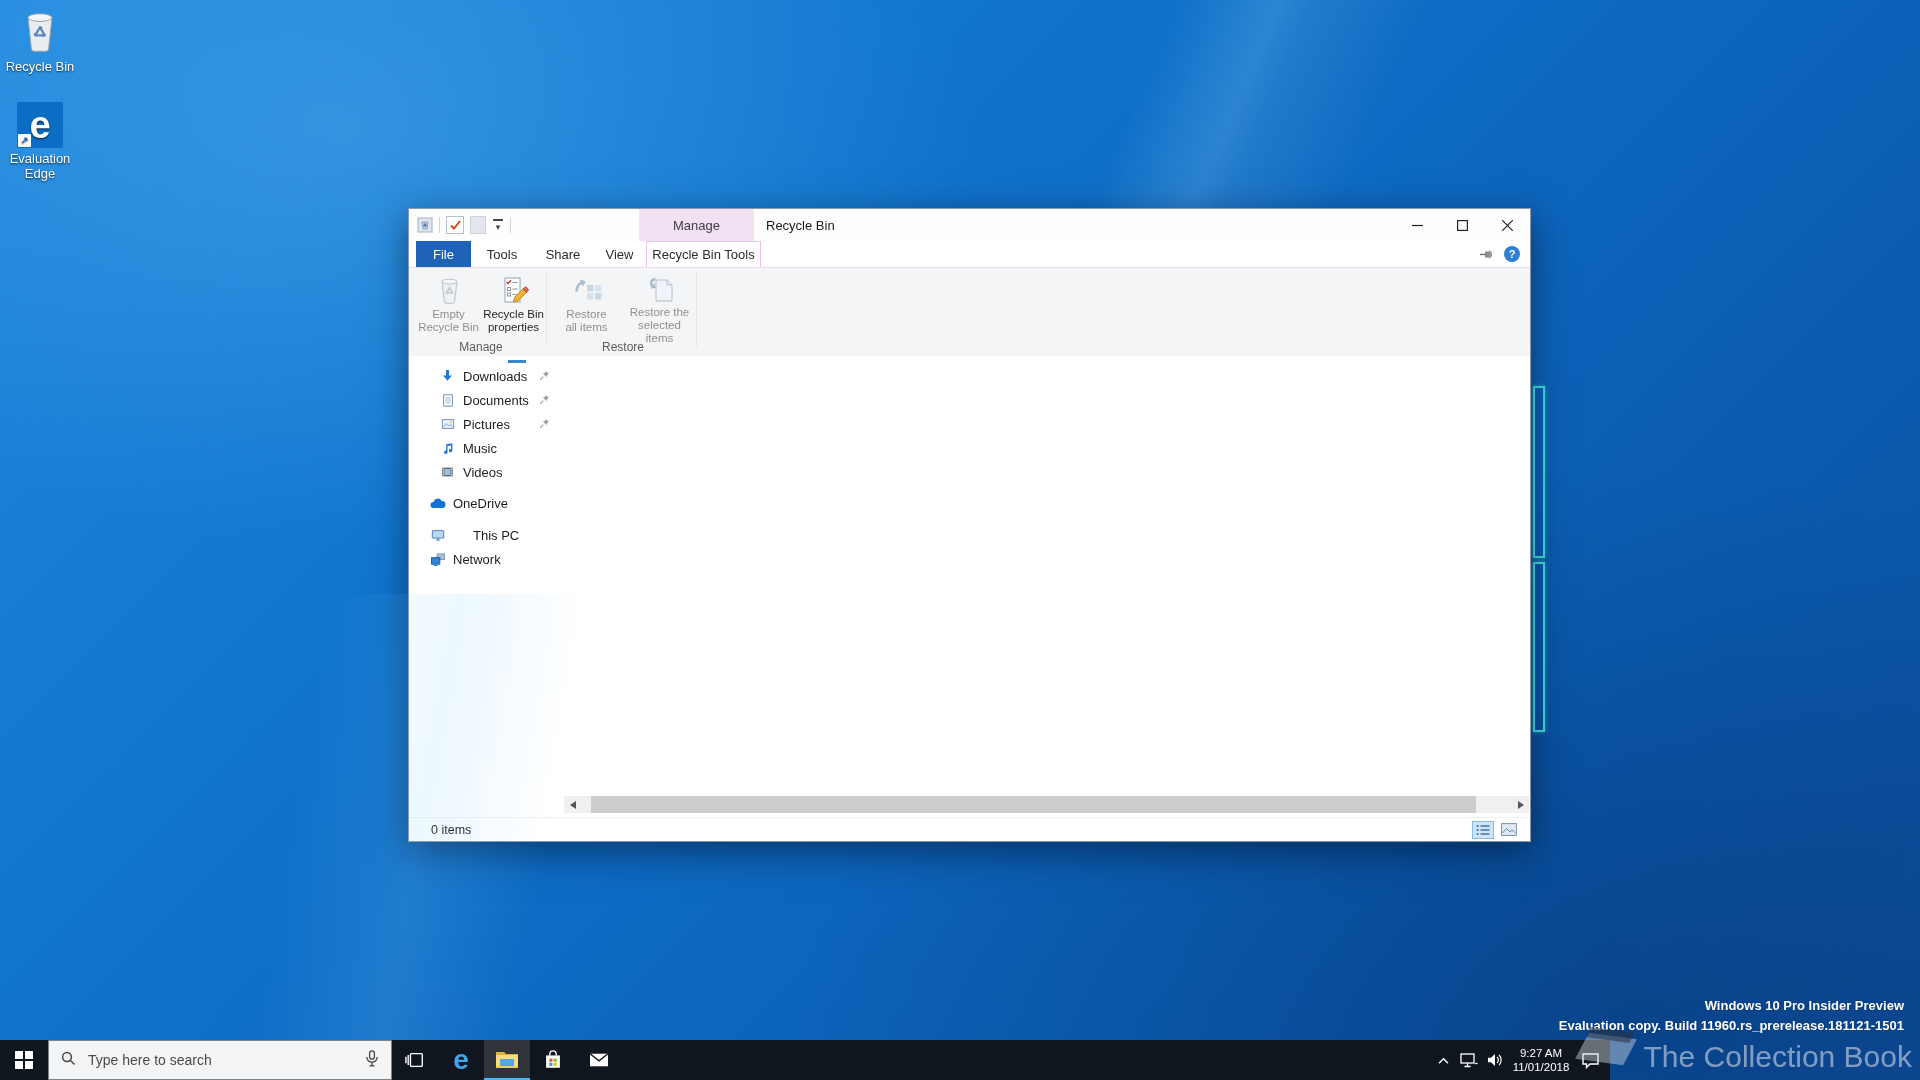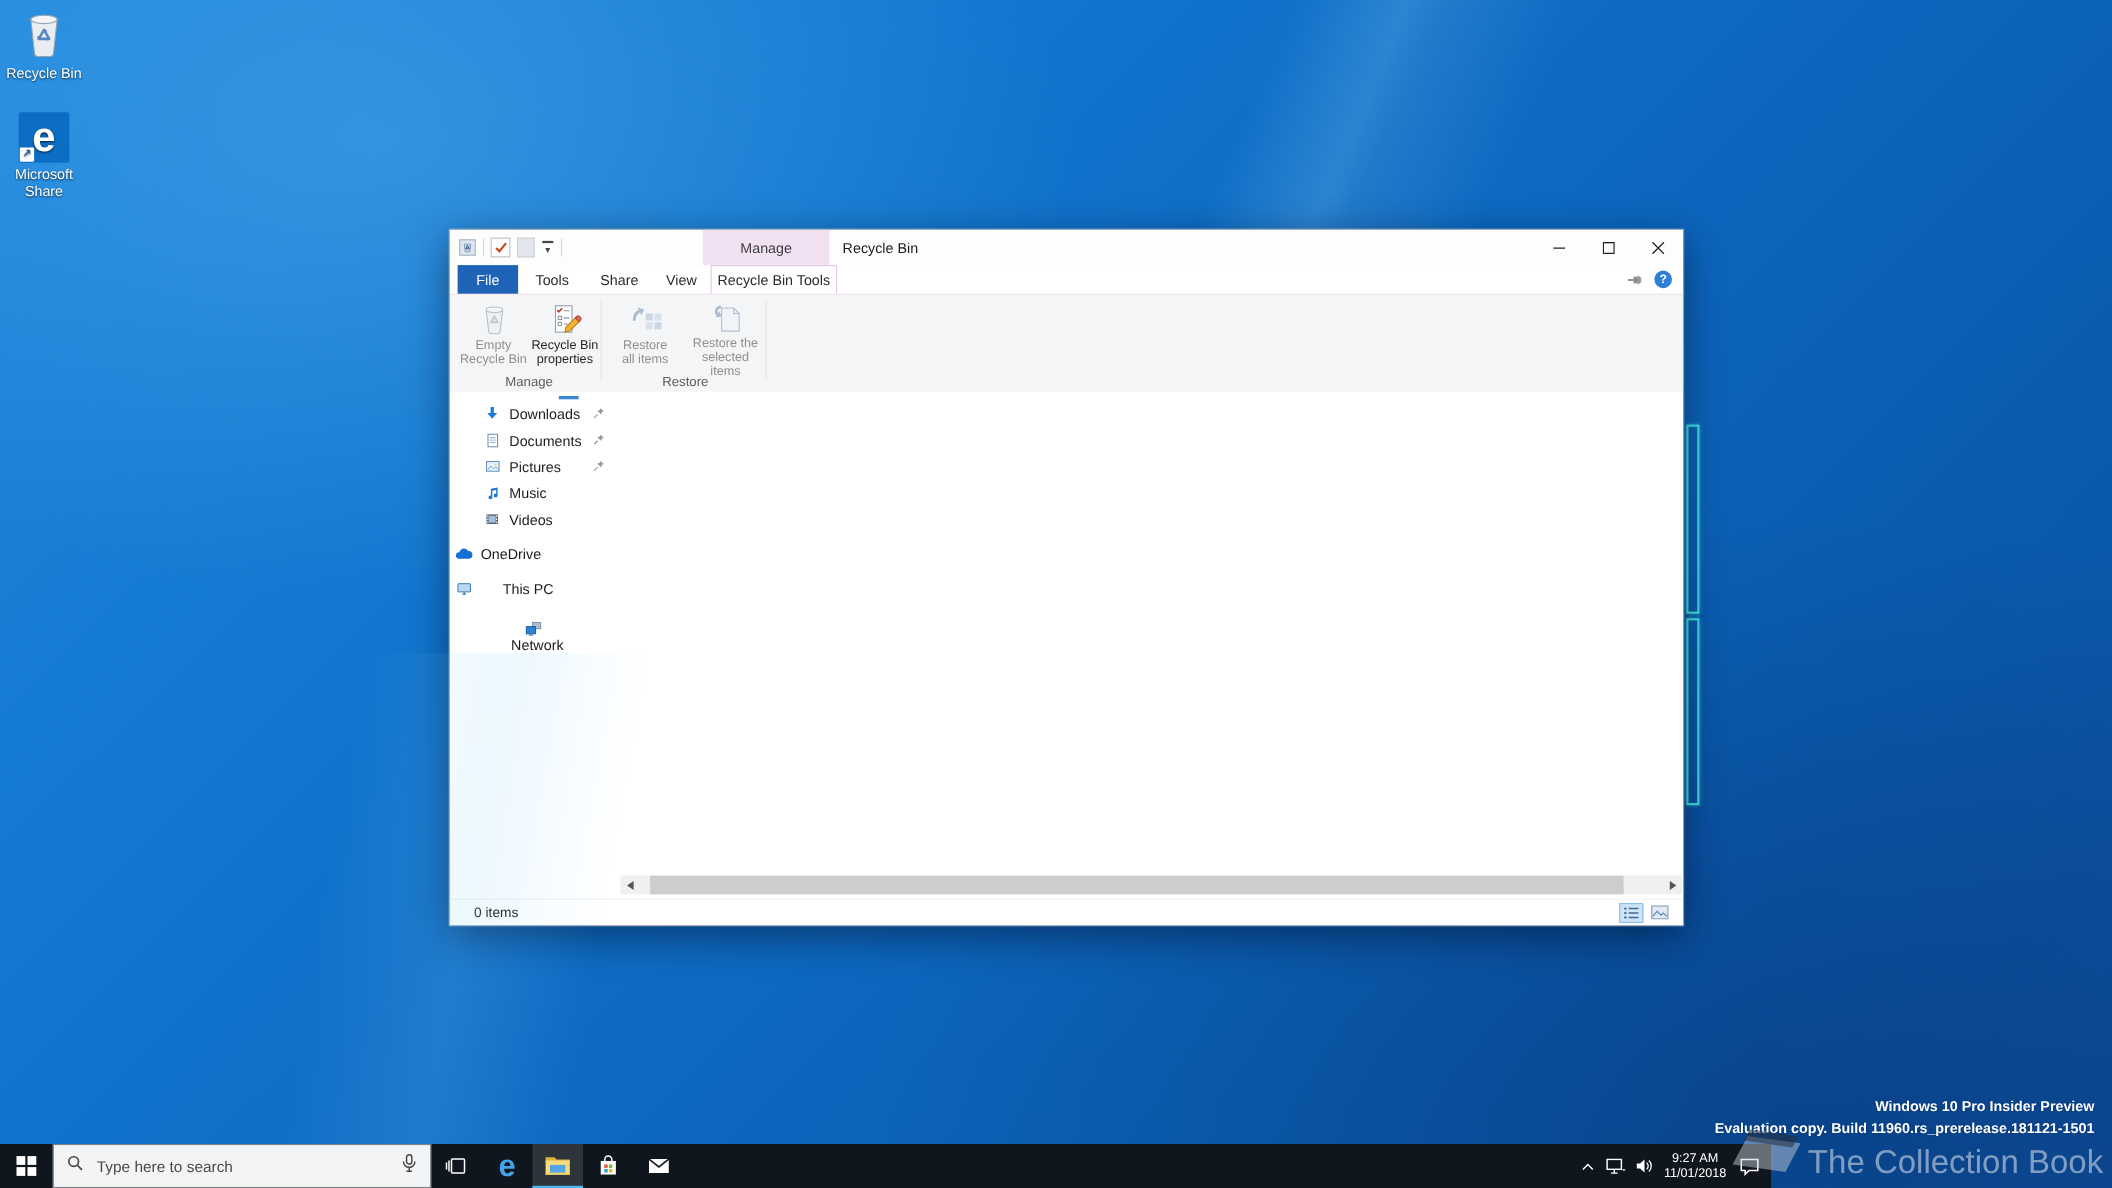--- a/index.html
+++ b/index.html
@@ -71,21 +71,21 @@
   .rbtn.disabled .lbl{color:#8f8f8f;}
   .rsep{position:absolute;top:4px;width:1px;height:74px;background:#e2e4e6;}
   .rgrouplbl{position:absolute;top:72px;font-size:12px;color:#5c5c5c;text-align:center;}
   
   .content{position:absolute;left:0;top:147px;right:0;bottom:23px;background:#fff;display:flex;}
   .sidebar{width:155px;box-sizing:border-box;padding-top:0;}
   .partial-row{height:8px;position:relative;overflow:hidden;}
   .partial-row .frag{position:absolute;left:99px;top:4px;width:18px;height:3px;background:#3a87d4;}
   .side-item{height:24px;display:flex;align-items:center;font-size:13px;color:#1c1c1c;}
   .side-item.child{padding-left:30px;}
-  .side-item.root{padding-left:4px;}
+  .side-item.root{padding-left:20px;}
   .side-item .sic{width:17px;height:16px;margin-right:7px;flex:0 0 auto;display:flex;align-items:center;justify-content:center;}
   .side-item .pin{margin-left:auto;margin-right:14px;}
   .filelist{flex:1;}
   
   .hscroll{position:absolute;left:155px;right:1px;bottom:28px;height:17px;background:#f0f0f0;display:flex;align-items:center;}
   .sb-arrow{width:17px;height:17px;display:flex;align-items:center;justify-content:center;}
   .tri-l{width:0;height:0;border-style:solid;border-width:4.5px 6px 4.5px 0;border-color:transparent #555 transparent transparent;}
   .tri-r{width:0;height:0;border-style:solid;border-width:4.5px 0 4.5px 6px;border-color:transparent transparent transparent #555;}
   .sb-thumb{height:17px;background:#cdcdcd;flex:0 0 auto;width:calc(100% - 80px);margin-left:10px;}
   
@@ -135,21 +135,21 @@
     </div>
     <div>Recycle Bin</div>
   </div>
 
   <div class="desk-icon" id="icon-edge">
     <div class="glyph">
       <div class="edge-tile">e
         <span class="shortcut">↗</span>
       </div>
     </div>
-    <div>Microsoft Share</div>
+    <div>Evaluation Edge</div>
   </div>
 
   <div class="snap-rect" id="snap1"></div>
   <div class="snap-rect" id="snap2"></div>
 
   <div class="build-mark">
     <div>Windows 10 Pro Insider Preview</div>
     <div>Evaluation copy. Build 11960.rs_prerelease.181121-1501</div>
   </div>
 
@@ -361,21 +361,21 @@
         <div class="side-item root" style="margin-top:8px;gap:20px;">
           <span class="sic">
             <svg width="16" height="14" viewBox="0 0 16 16">
                 <rect x="1.5" y="3" width="13" height="8.5" rx=".5" fill="#bcd8f0" stroke="#3a76b5"></rect>
                 <path d="M6 13.8h4M8 11.5v2.3" stroke="#3a76b5" stroke-width="1.2" fill="none"></path>
               </svg>
           </span>
           <span>This PC</span>
         </div>
 
-        <div class="side-item root" style="margin-top:16px;flex-direction:column;">
+        <div class="side-item root" style="margin-top:0;">
           <span class="sic">
             <svg width="16" height="13" viewBox="0 0 16 14">
                 <rect x="7" y="1" width="8" height="6" fill="#aebfce" stroke="#7d93ab"></rect>
                 <rect x="1" y="5" width="9" height="7" fill="#2f83d6" stroke="#1f5fa5"></rect>
                 <path d="M3.5 13.3h4" stroke="#1f5fa5" stroke-width="1.2"></path>
               </svg>
           </span>
           <span>Network</span>
         </div>
       </div>

